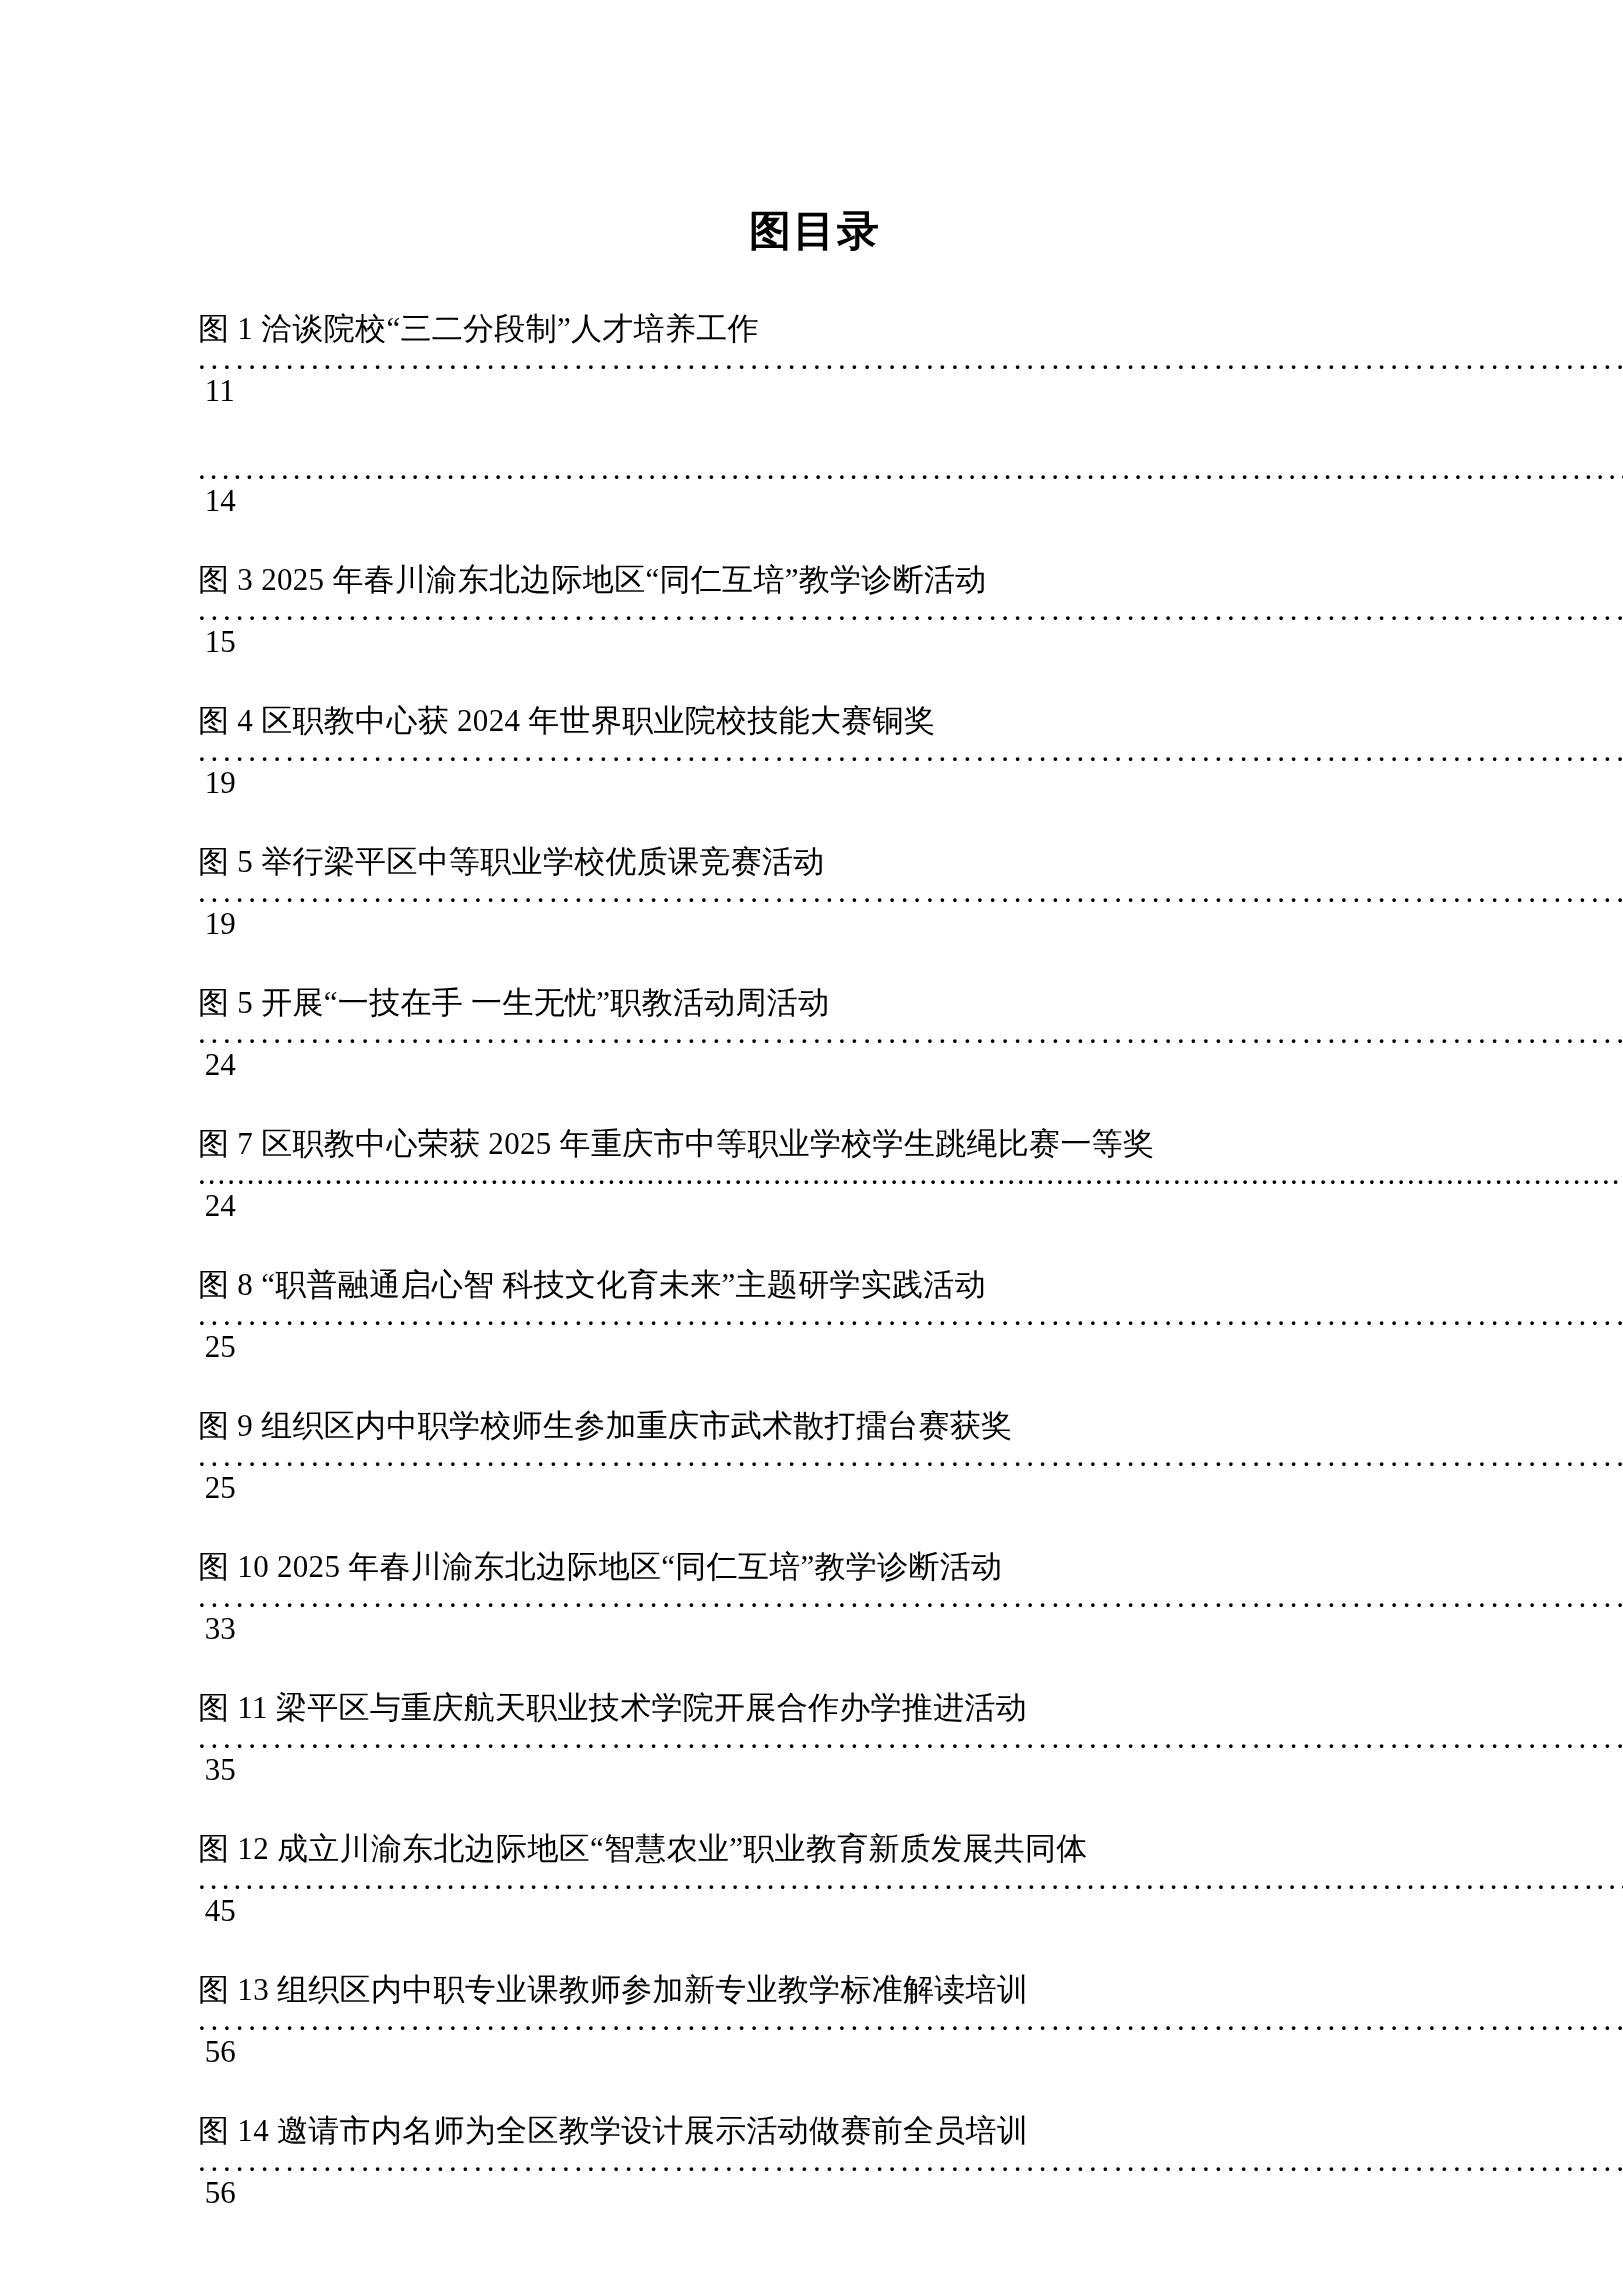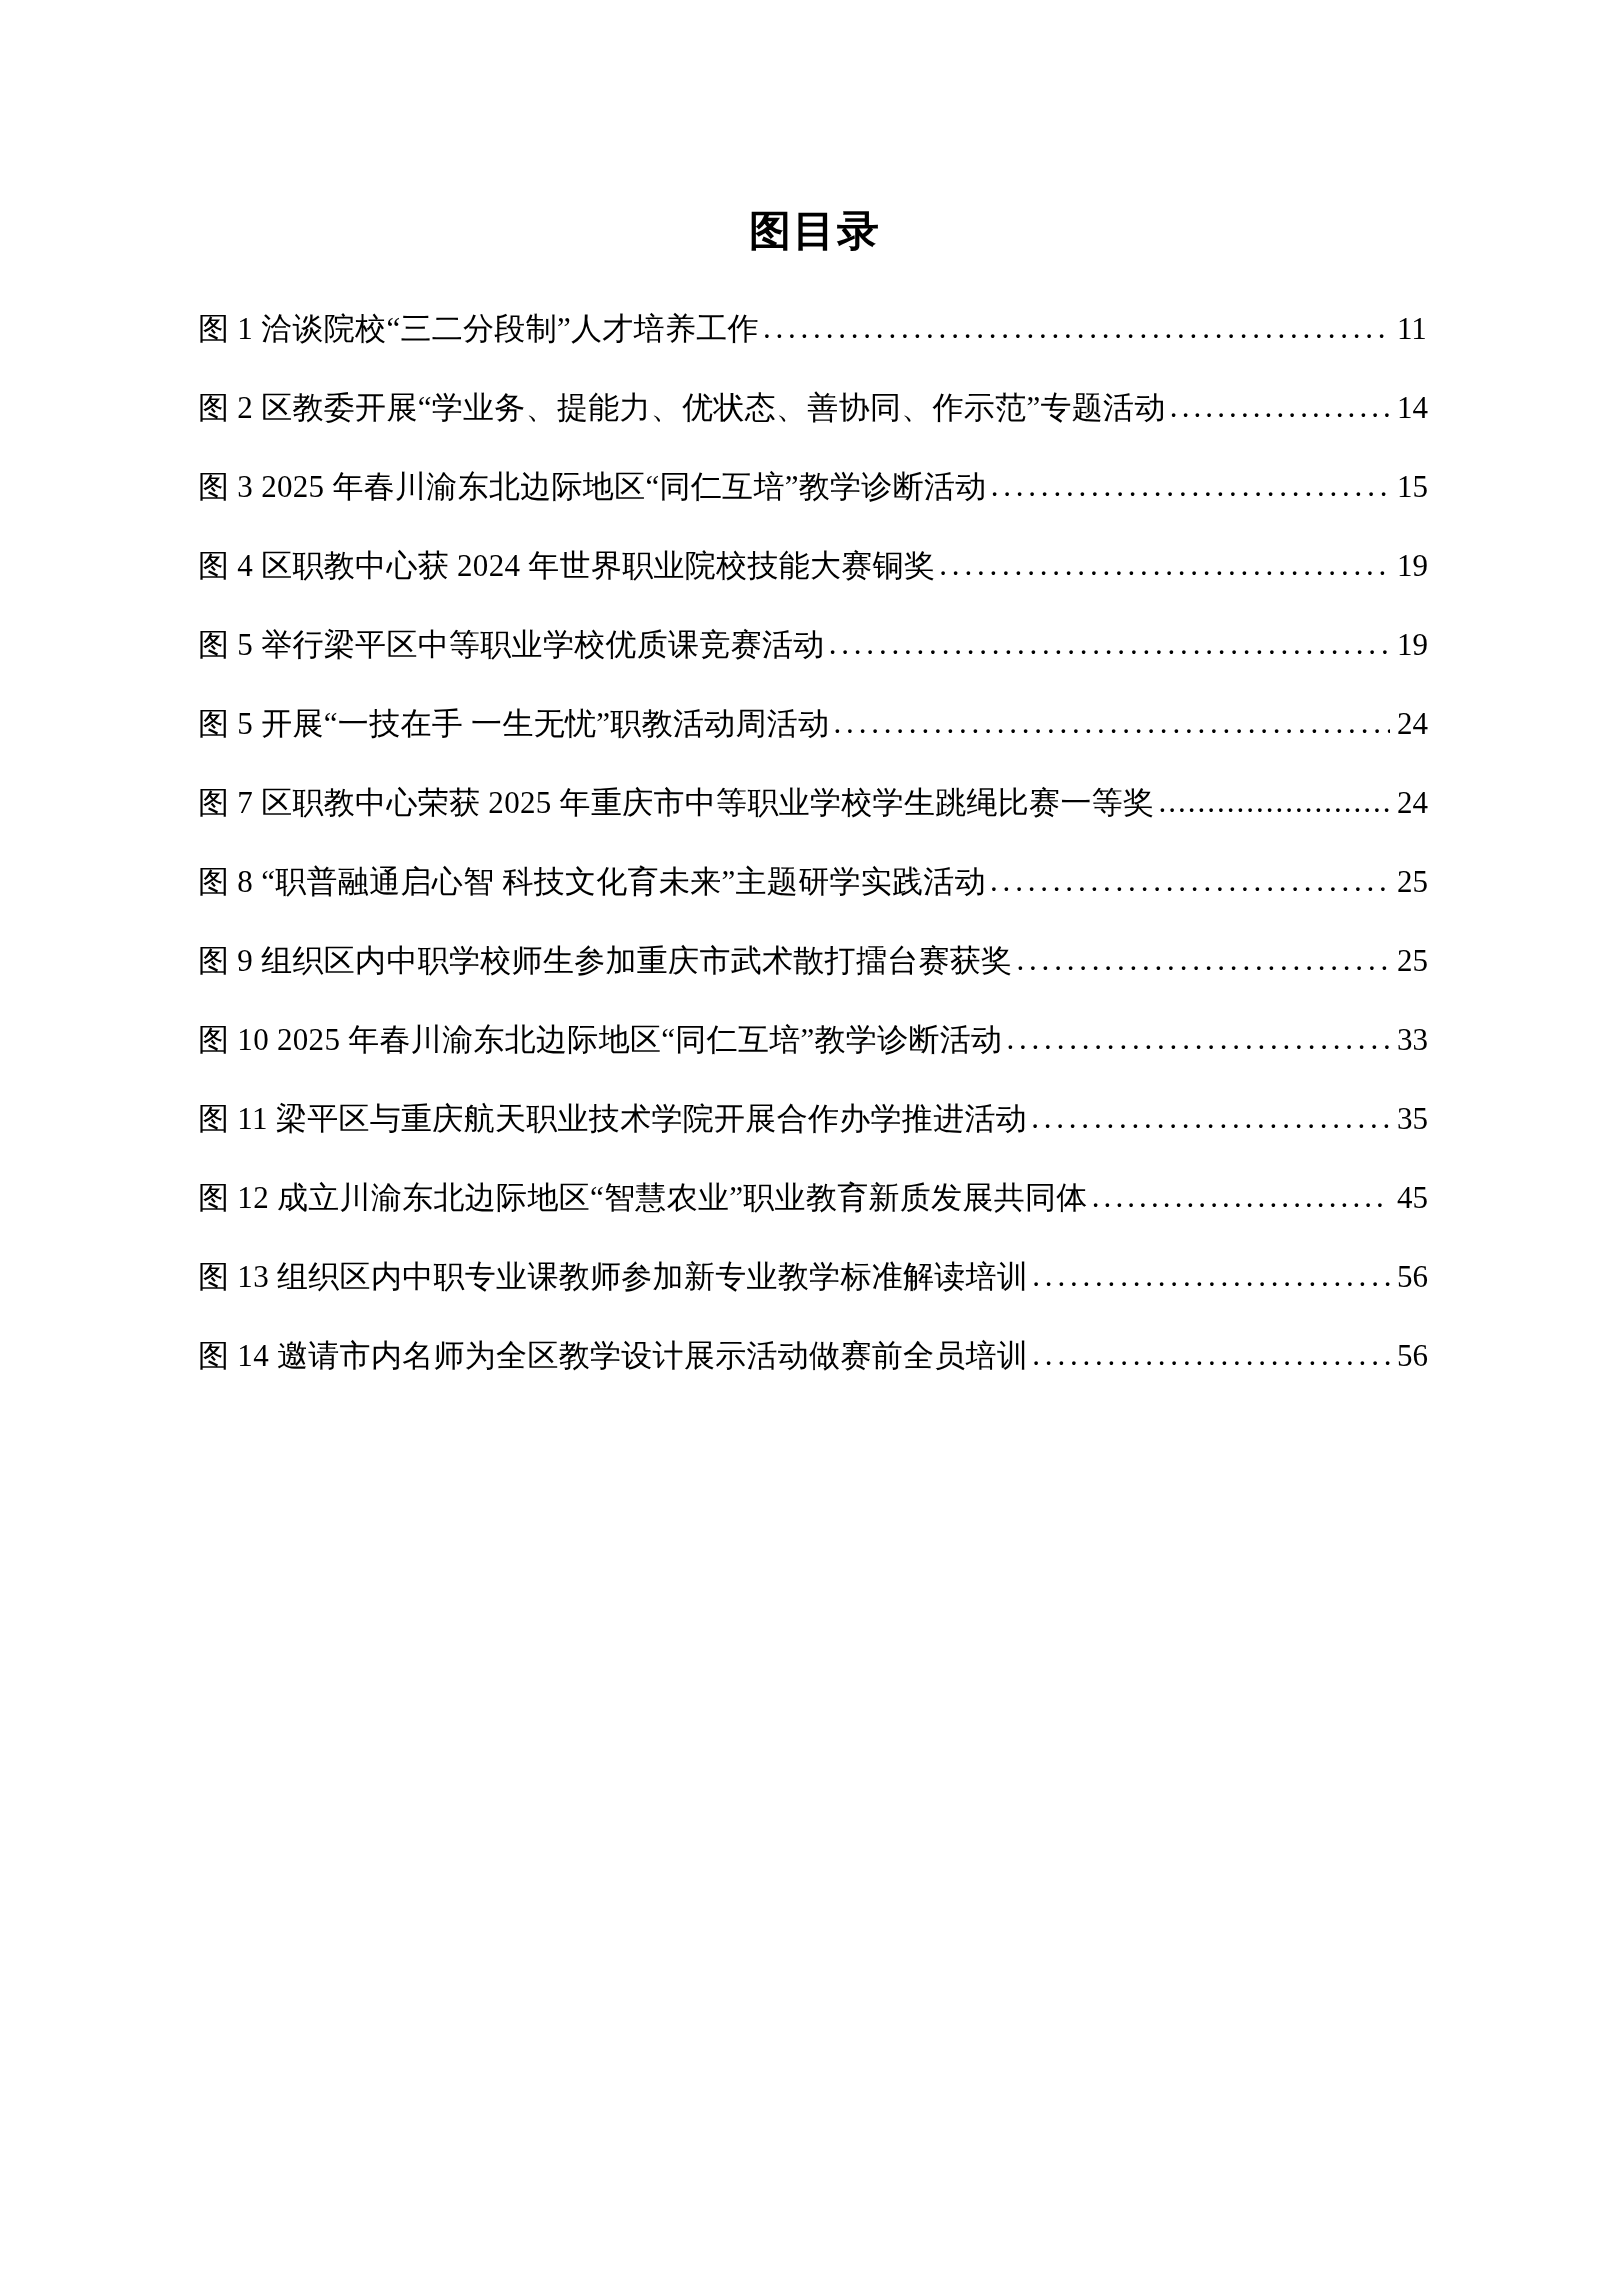--- a/index.html
+++ b/index.html
@@ -44,20 +44,21 @@
     margin-top: 61px;
   }
   .toc-entry {
     display: flex;
     align-items: baseline;
     width: 100%;
     font-size: 31px;
     line-height: 1.0;
     margin-bottom: 48px;
     white-space: nowrap;
+    flex-direction: column;
   }
   .toc-label {
     flex: 0 0 auto;
     padding-right: 4.1px;
     letter-spacing: 0.3px;
   }
   .toc-leader {
     flex: 1 1 auto;
     overflow: hidden;
     white-space: nowrap;
@@ -84,21 +85,20 @@
 
     <h1 class="doc-title">图目录</h1>
 
     <ul class="toc-list">
       <li class="toc-entry">
         <span class="toc-label">图 1  洽谈院校“三二分段制”人才培养工作</span>
         <span class="toc-leader">........................................................................................................................................................................................................</span>
         <span class="toc-page">11</span>
       </li>
       <li class="toc-entry tight">
-        <span class="toc-label">图 2  区教委开展“学业务、提能力、优状态、善协同、作示范”专题活动</span>
         <span class="toc-leader">........................................................................................................................................................................................................</span>
         <span class="toc-page">14</span>
       </li>
       <li class="toc-entry">
         <span class="toc-label">图 3 2025 年春川渝东北边际地区“同仁互培”教学诊断活动</span>
         <span class="toc-leader">........................................................................................................................................................................................................</span>
         <span class="toc-page">15</span>
       </li>
       <li class="toc-entry">
         <span class="toc-label">图 4  区职教中心获 2024 年世界职业院校技能大赛铜奖</span>

